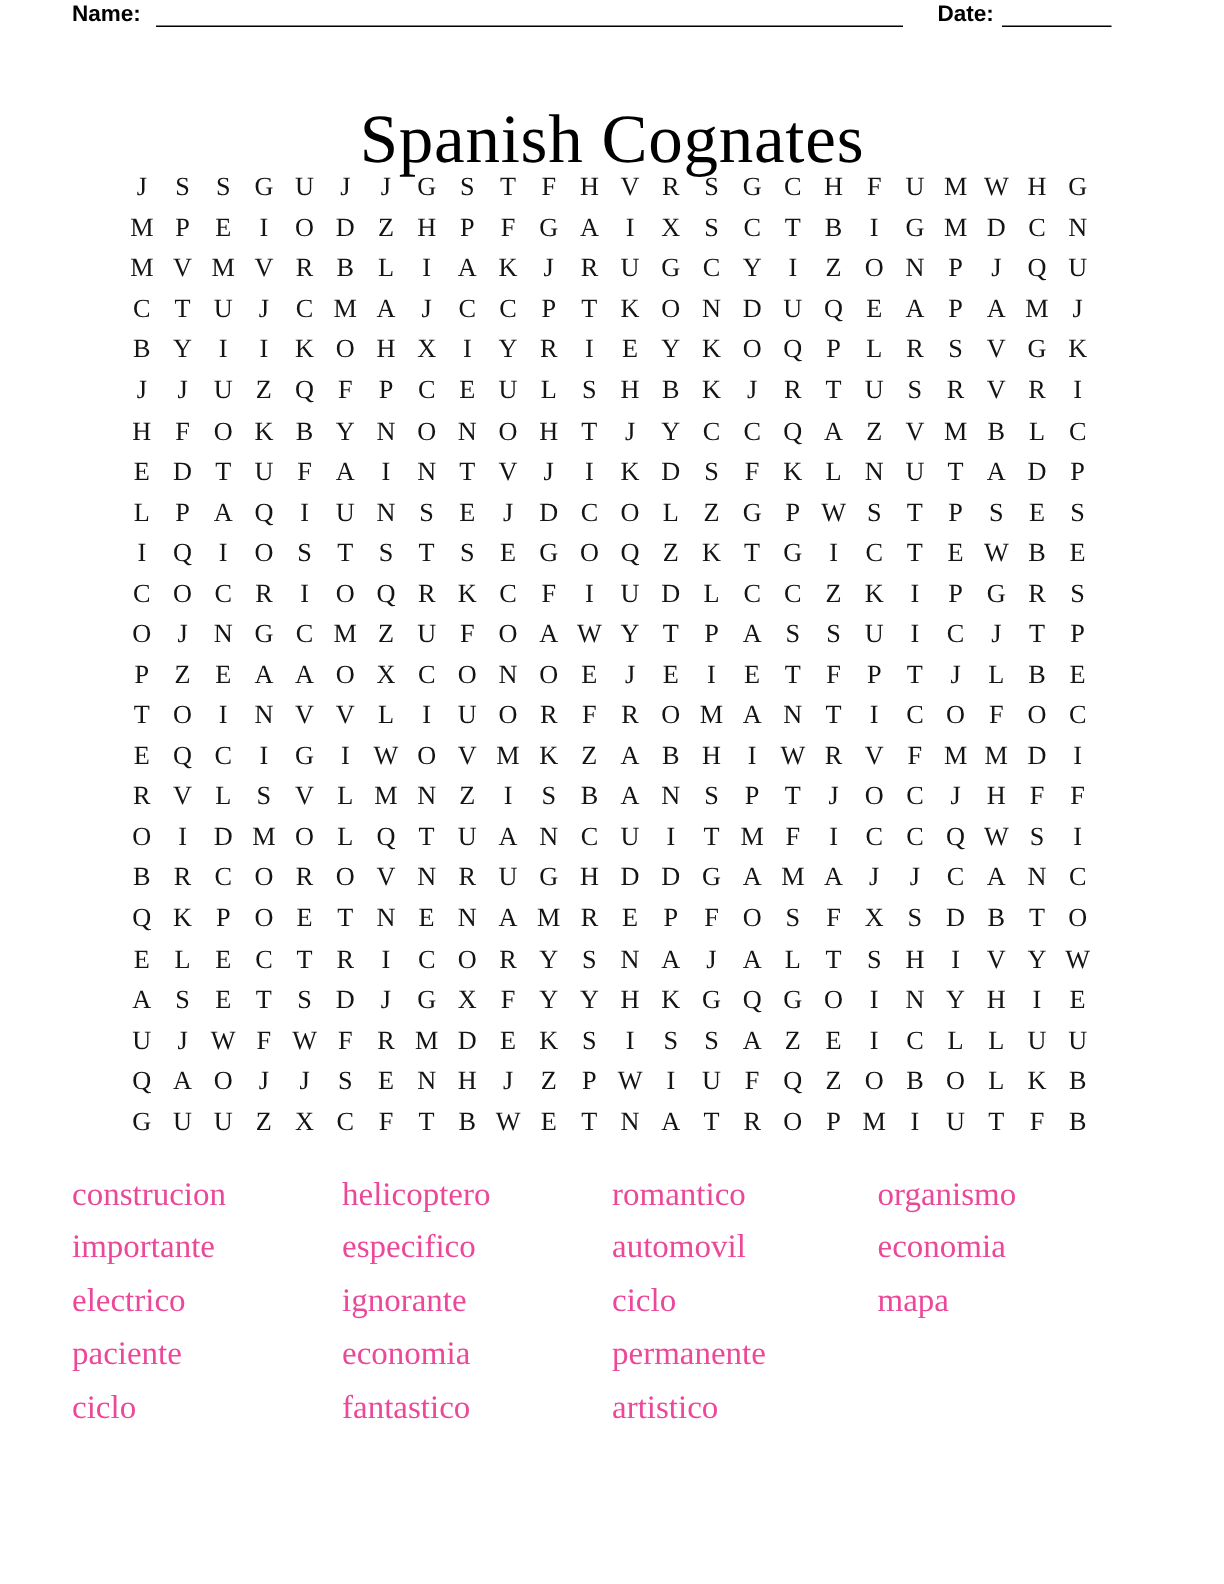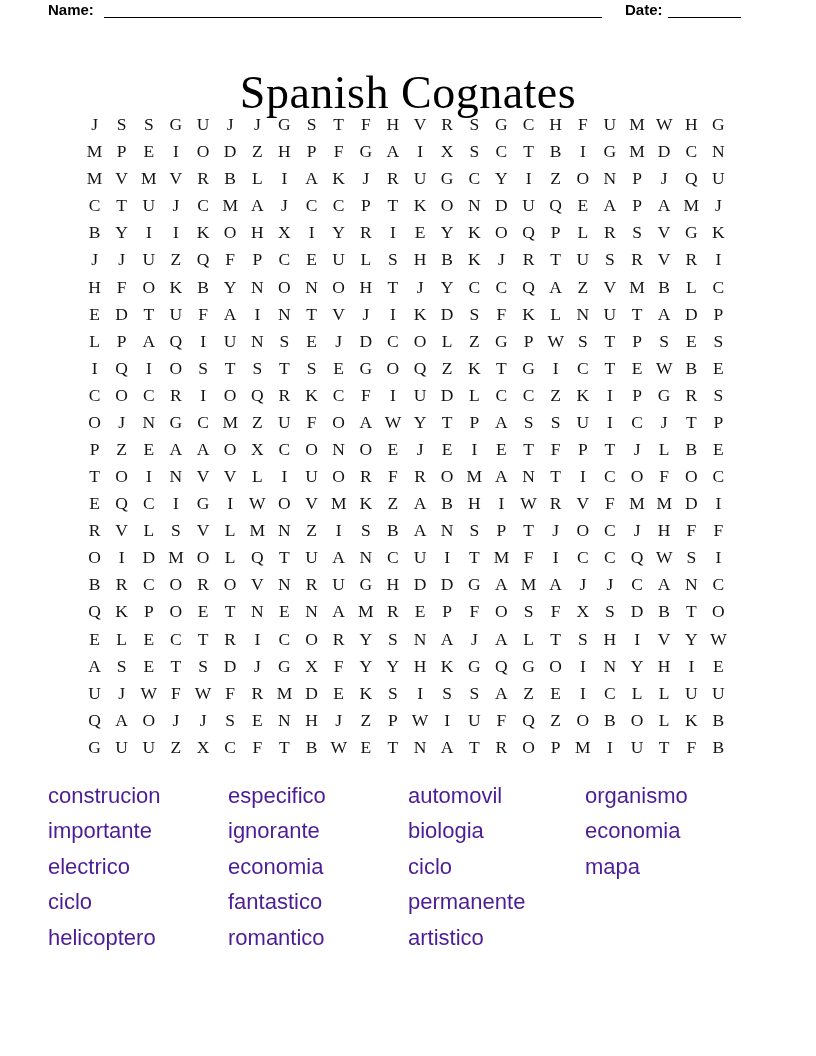--- a/index.html
+++ b/index.html
@@ -62,23 +62,23 @@
   .words {
     position: absolute;
     left: 48px;
     top: 781px;
     display: grid;
     grid-template-rows: repeat(5, 35.4px);
     grid-template-columns: 180px 180px 177px 170px;
     grid-auto-flow: column;
   }
   .word {
-    font-family: Liberation Sans, sans-serif;
+    font-family: Liberation Serif, serif;
     font-size: 22px;
-    color: #4c1d95;
+    color: #ec4899;
     line-height: 30px;
   }
 </style>
 </head>
 <body>
 
 <div class="page">
   <span class="hdr-label name-label">Name:</span>
   <span class="blank-line name-line"></span>
   <span class="hdr-label date-label">Date:</span>
@@ -662,29 +662,29 @@
       <span class="cell">U</span>
       <span class="cell">T</span>
       <span class="cell">F</span>
       <span class="cell">B</span>
     </div>
 
   <div class="words">
       <div class="word">construcion</div>
       <div class="word">importante</div>
       <div class="word">electrico</div>
+      <div class="word">paciente</div>
       <div class="word">ciclo</div>
       <div class="word">helicoptero</div>
       <div class="word">especifico</div>
       <div class="word">ignorante</div>
       <div class="word">economia</div>
       <div class="word">fantastico</div>
       <div class="word">romantico</div>
       <div class="word">automovil</div>
-      <div class="word">biologia</div>
       <div class="word">ciclo</div>
       <div class="word">permanente</div>
       <div class="word">artistico</div>
       <div class="word">organismo</div>
       <div class="word">economia</div>
       <div class="word">mapa</div>
     </div>
 </div>
 
 </body></html>

